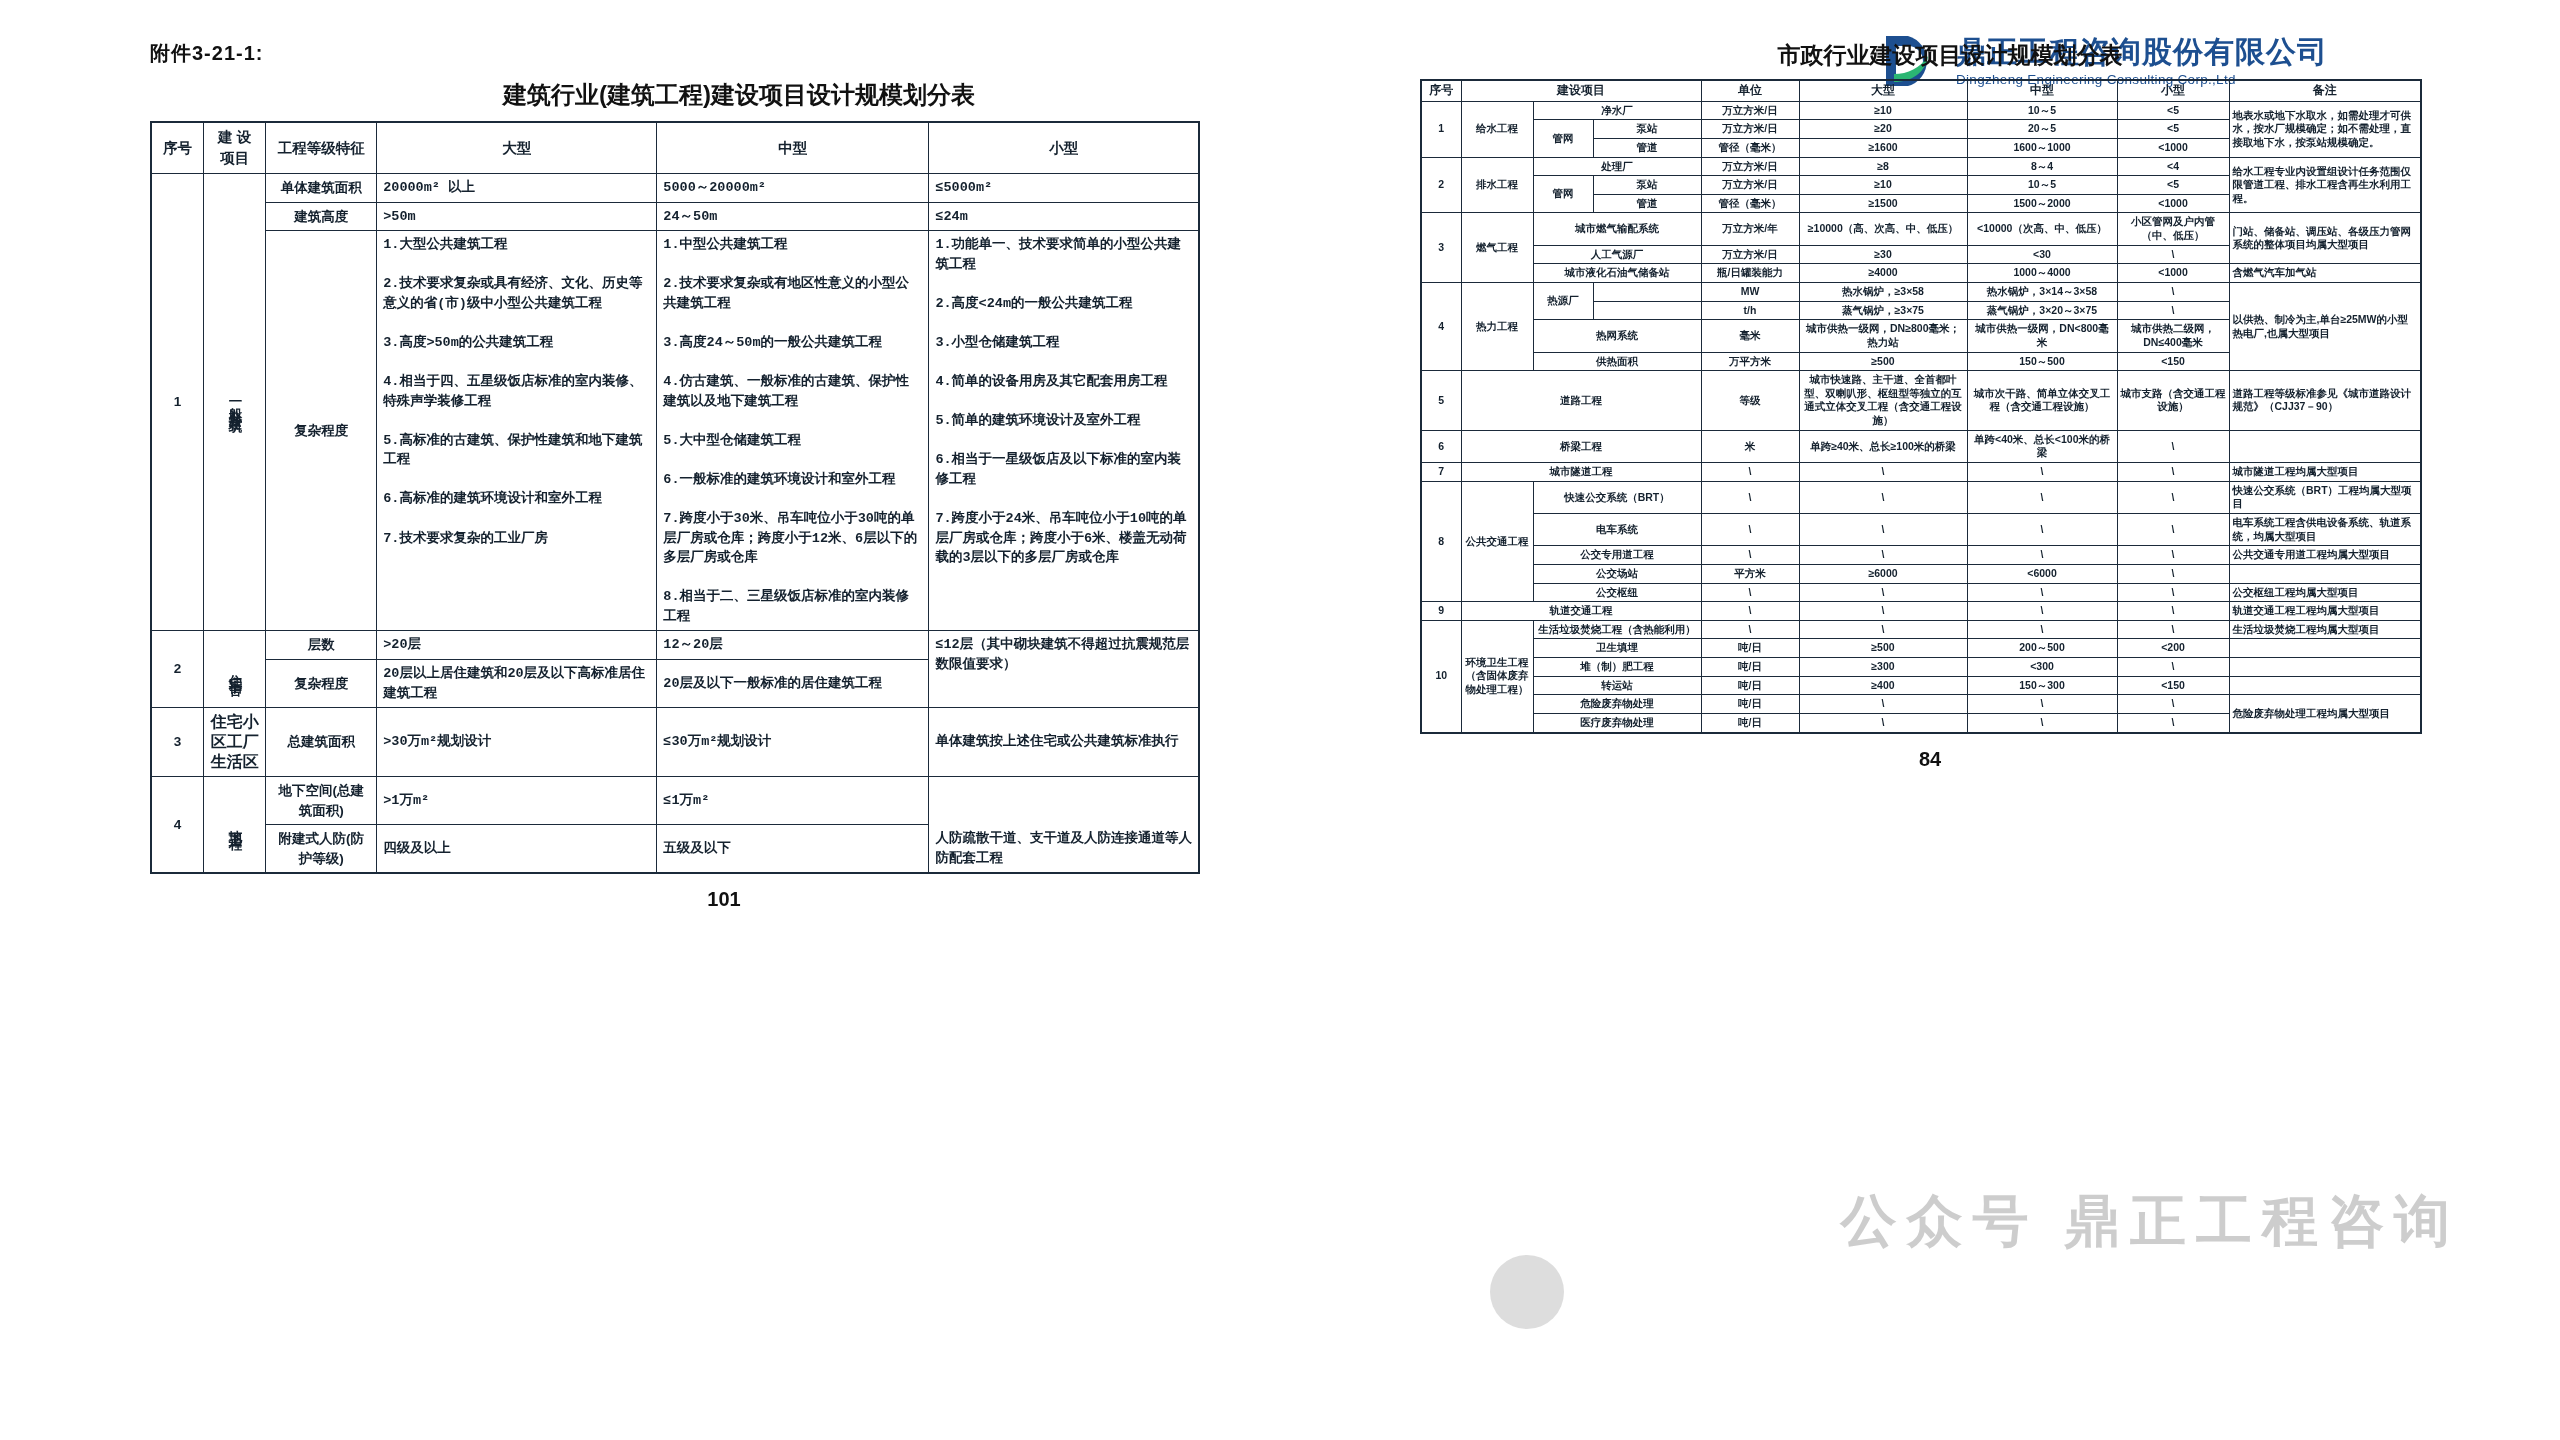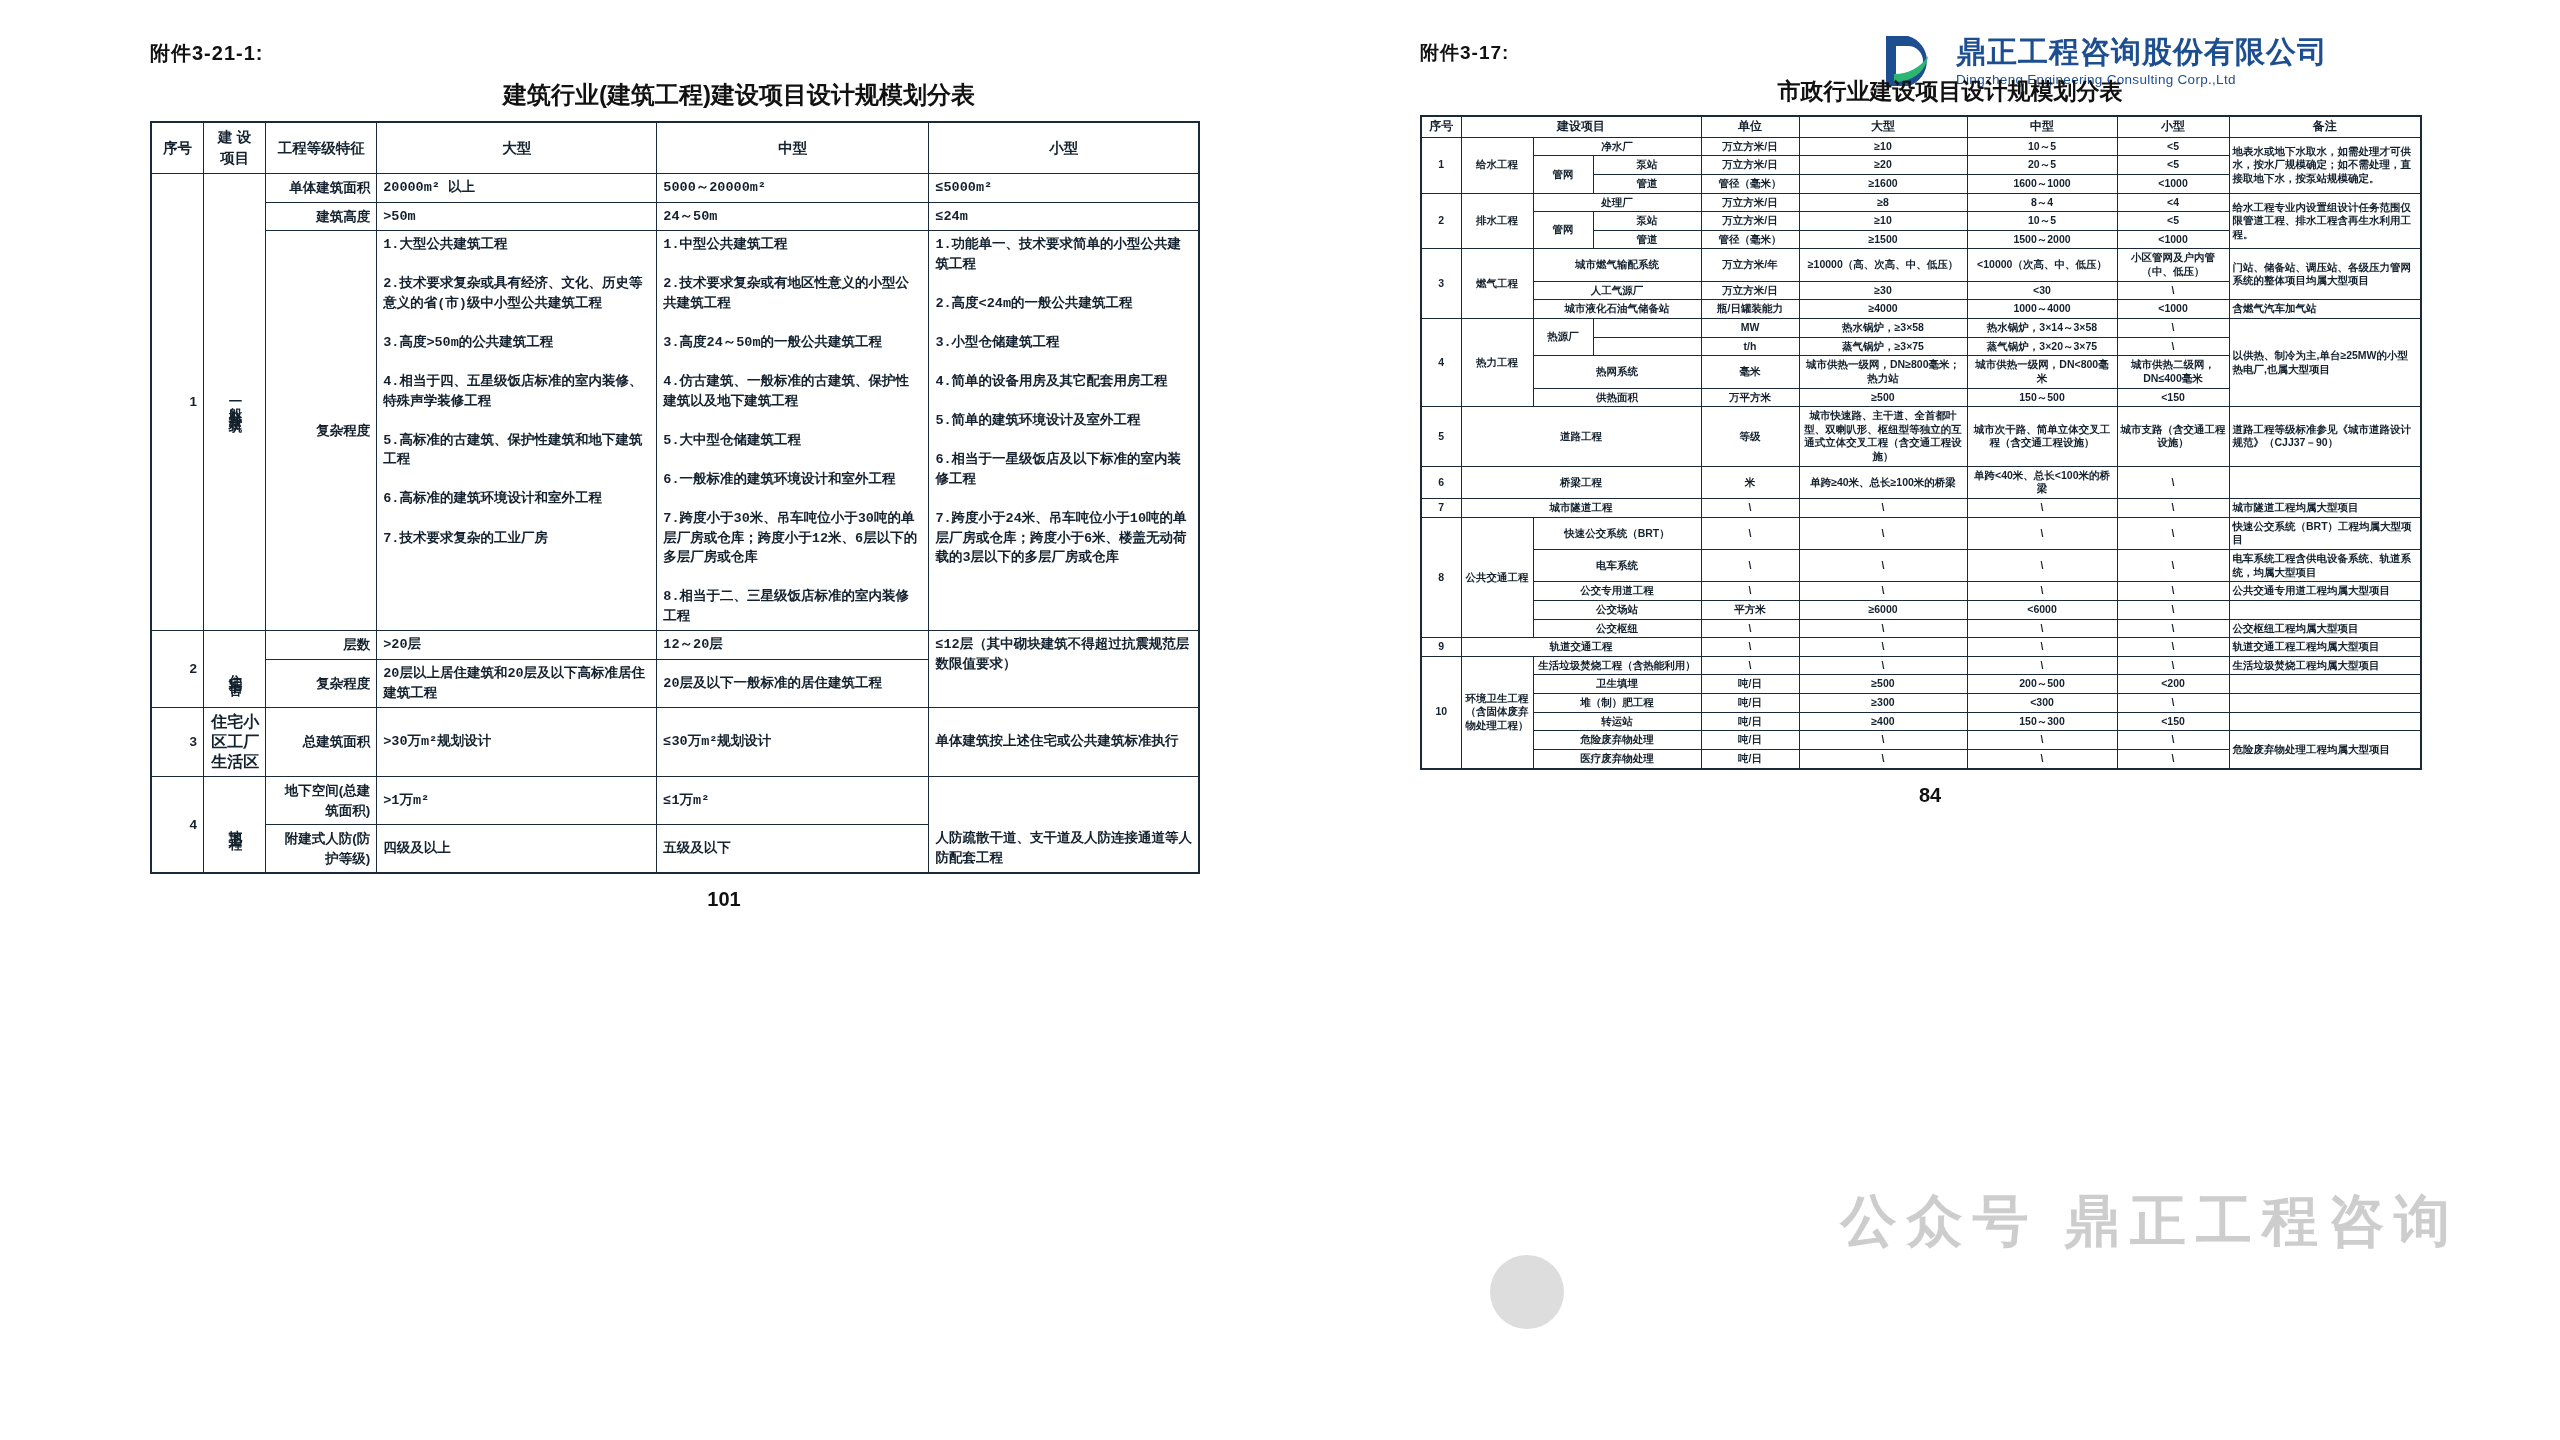--- a/index.html
+++ b/index.html
@@ -22,21 +22,21 @@
   .t td,.t th{
     border:1px solid #1b2a3a;
     font-size:13.5px;
     line-height:1.45;
     padding:4px 6px;
     vertical-align:middle;
     color:#14212e;
     font-weight:bold;
   }
   .t .cell-l{text-align:left;font-family:Liberation Mono, monospace;}
-  .t .cell-c{text-align:right;}
+  .t .cell-c{text-align:center;}
   .hdr td{text-align:center;font-weight:bold;font-size:14.5px;}
   .vert{
     writing-mode:vertical-rl;
     text-orientation:upright;
     letter-spacing:3px;
     margin:0 auto;
     line-height:1.1;
   }
   .vert-wrap{display:flex;align-items:center;justify-content:center;height:100%;}
   .pagenum{text-align:center;font-size:20px;font-weight:bold;margin-top:14px;}
@@ -229,21 +229,20 @@
       </svg>
     </div>
     <div>
       <div class="logo-text-cn">鼎正工程咨询股份有限公司</div>
       <div class="logo-text-en">Dingzheng Engineering Consulting Corp.,Ltd</div>
     </div>
   </div>
 </div>
 
 <div class="page" id="right-page">
-  <div class="r-attach">附件3-17:</div>
   <div class="r-title">市政行业建设项目设计规模划分表</div>
 
   <table class="t2">
     <colgroup>
       <col style="width:40px">
         <col style="width:72px">
         <col style="width:60px">
         <col style="width:108px">
       <col style="width:98px">
         <col style="width:168px">

